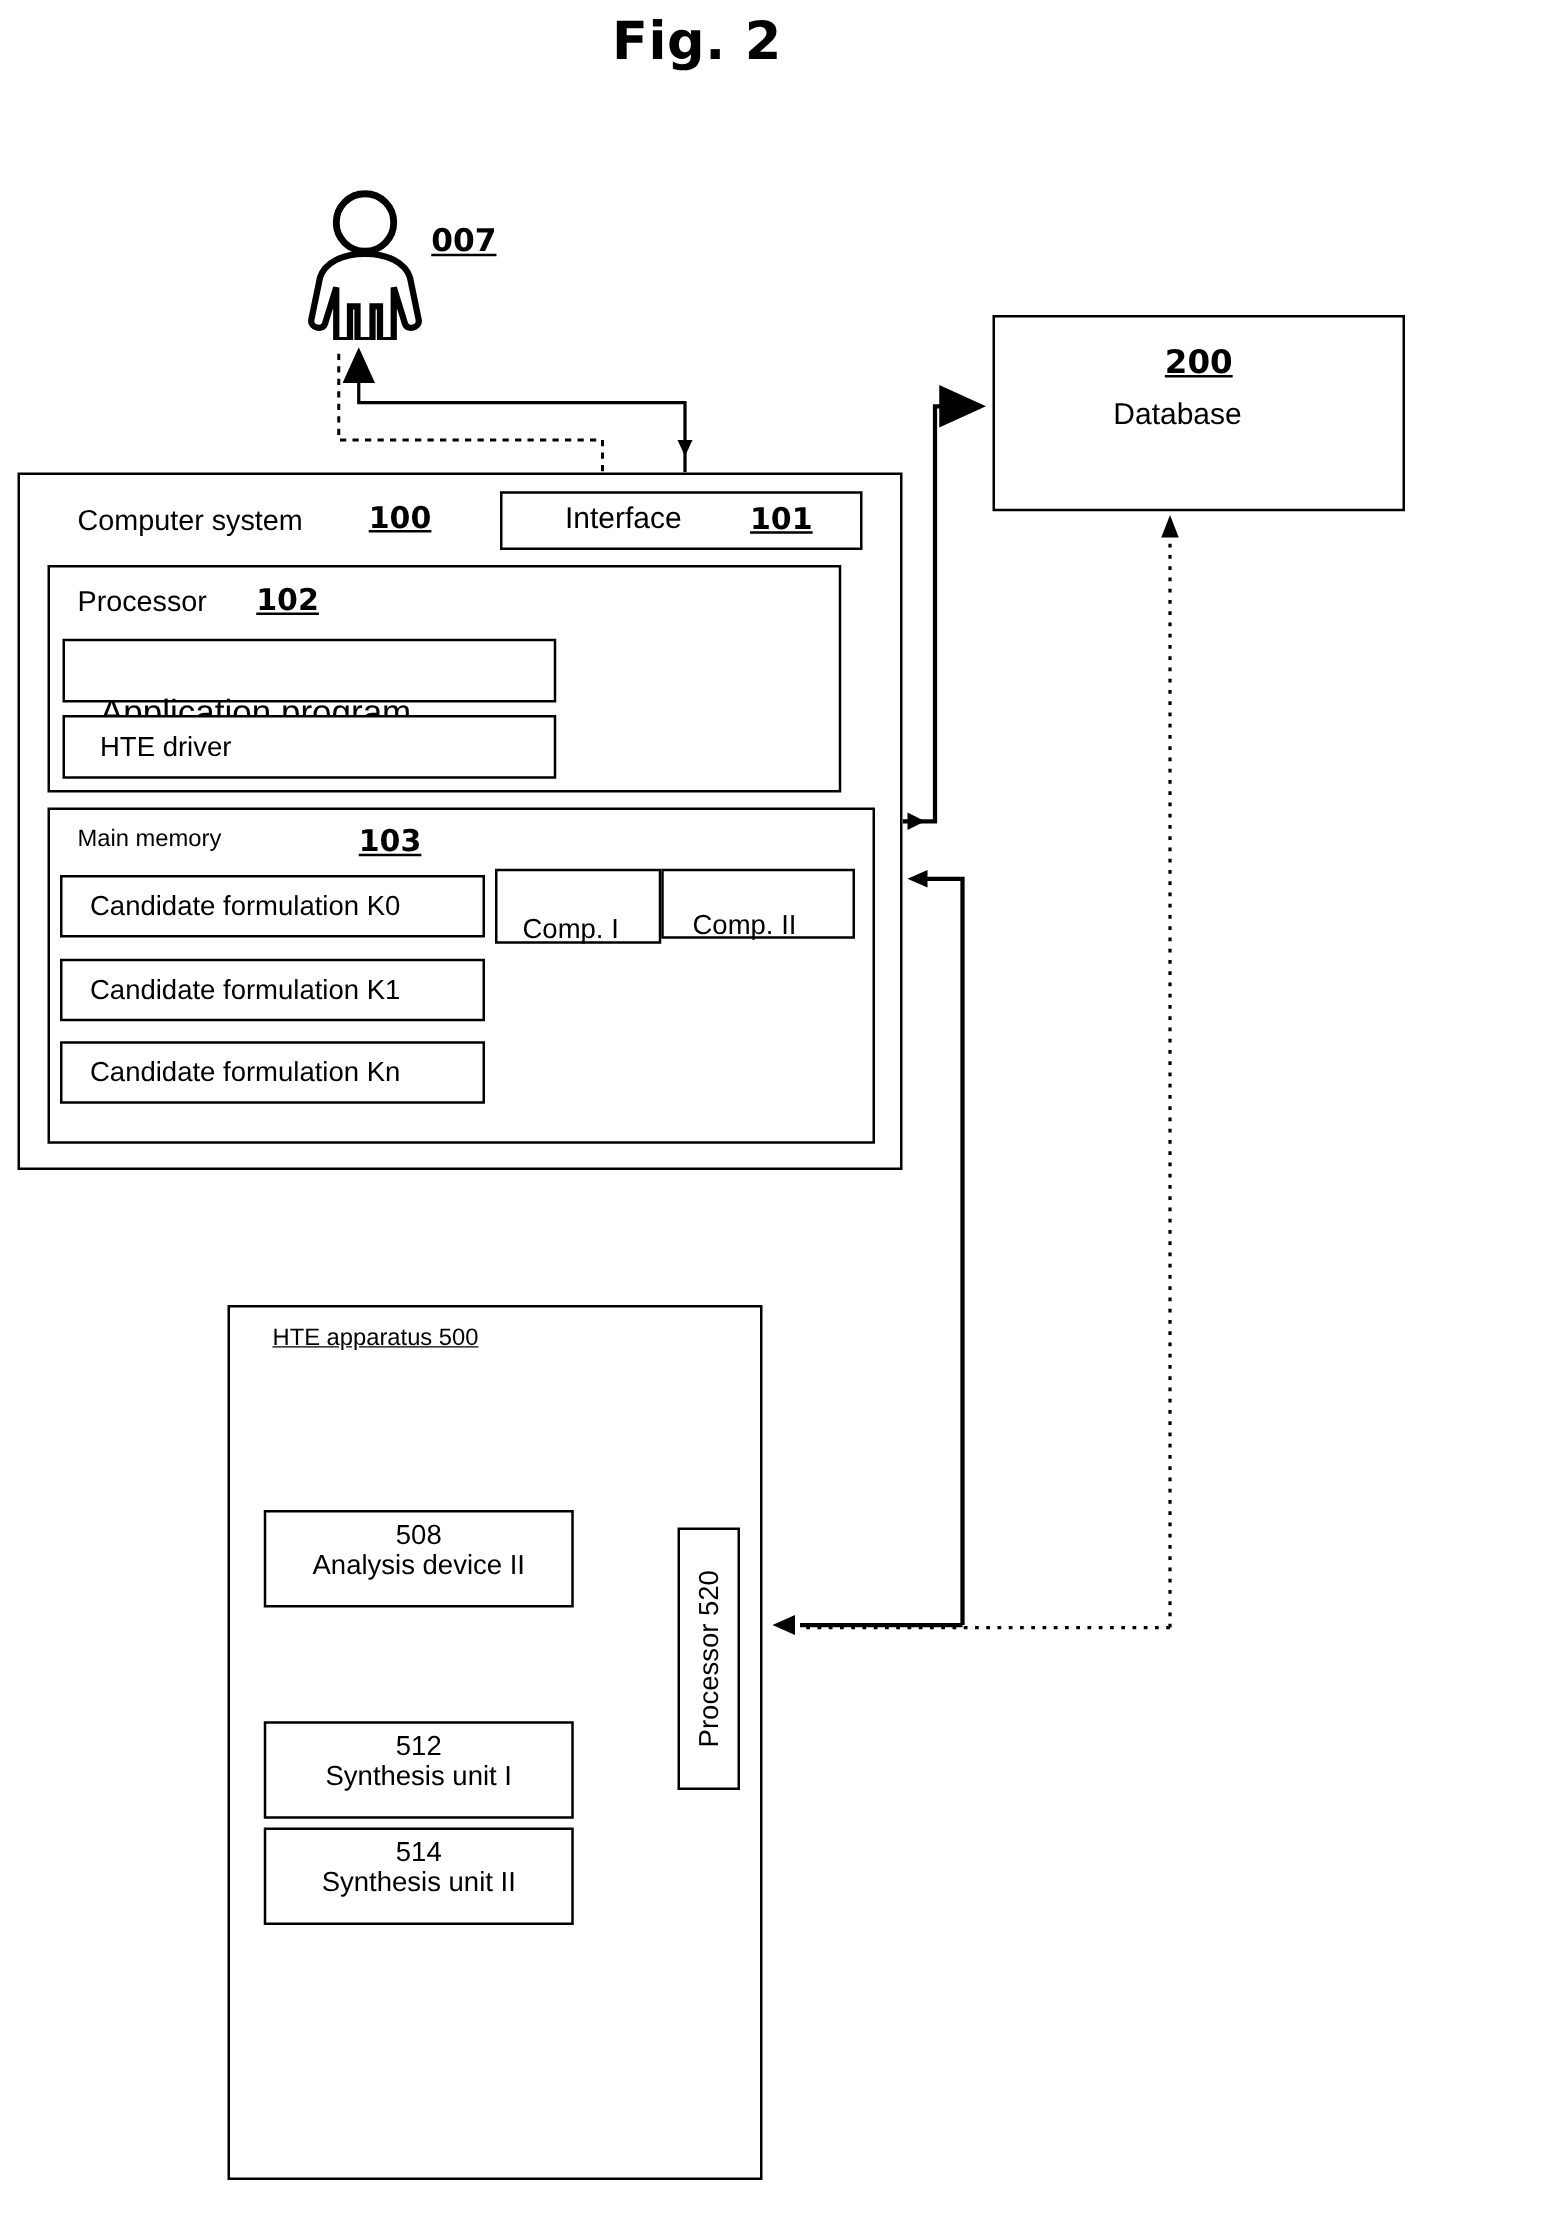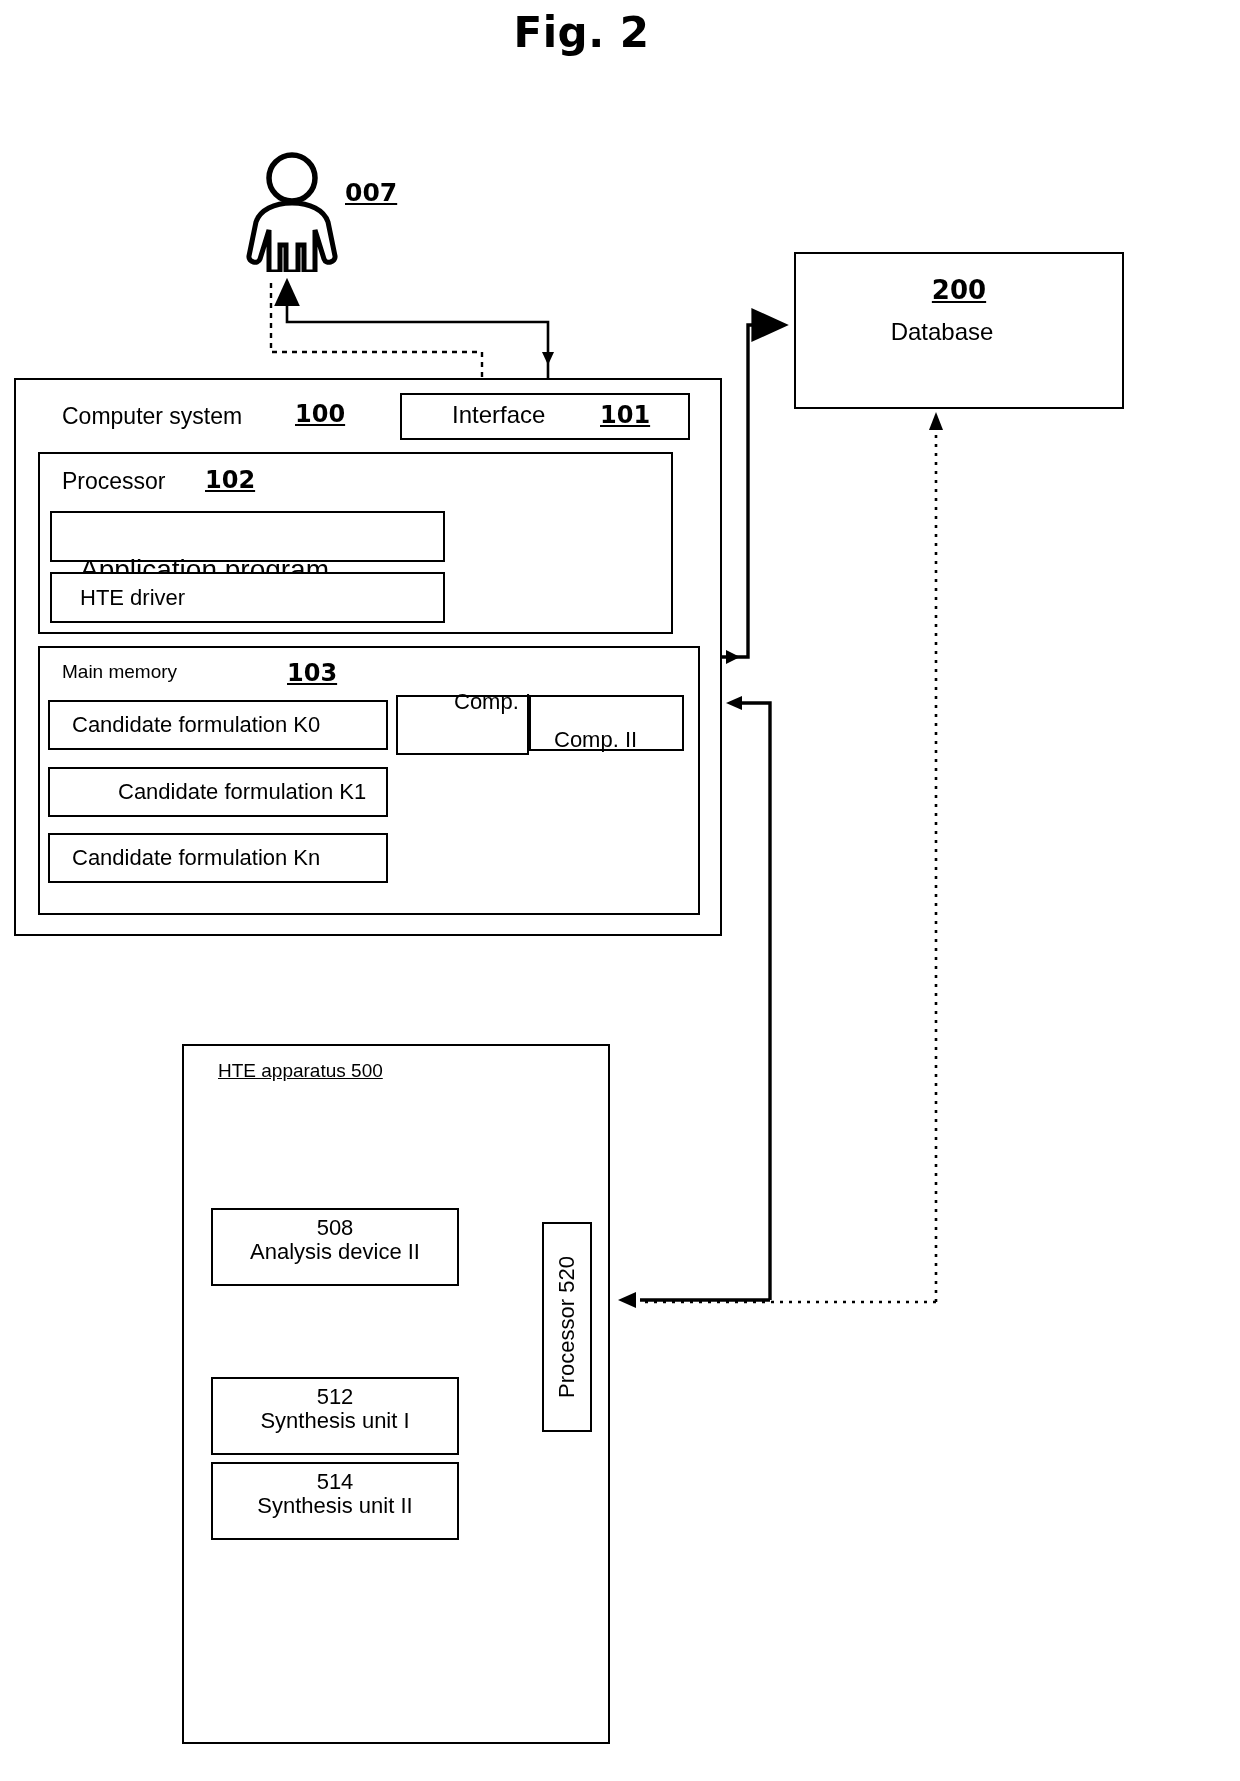--- a/index.html
+++ b/index.html
@@ -26,21 +26,20 @@
   
   #fig-title {
     left: 0;
     top: 8px;
     width: 1115px;
     text-align: center;
     font-size: 42px;
     font-weight: bold;
     letter-spacing: 0.5px;
     font-family: "DejaVu Sans", sans-serif;
-    padding-left: 24px;
   }
 
   
   .box {
     border: 2px solid #000;
     background: #fff;
     box-sizing: border-box;
   }
 
   .label-plain {
@@ -97,27 +96,27 @@
 
   
   #main-memory-box { left: 38px; top: 646px; width: 662px; height: 269px; }
   #main-memory-title { left: 62px; top: 661px; font-size: 19px; }
   #main-memory-num { left: 287px; top: 659px; }
 
   #k0-box { left: 48px; top: 700px; width: 340px; height: 50px; }
   #k0-label { left: 72px; top: 712px; font-size: 22px; }
 
   #k1-box { left: 48px; top: 767px; width: 340px; height: 50px; }
-  #k1-label { left: 72px; top: 779px; font-size: 22px; margin-left: 46px; }
+  #k1-label { left: 72px; top: 779px; font-size: 22px; }
 
   #kn-box { left: 48px; top: 833px; width: 340px; height: 50px; }
   #kn-label { left: 72px; top: 845px; font-size: 22px; }
 
   #comp1-box { left: 396px; top: 695px; width: 133px; height: 60px; }
-  #comp1-label { left: 418px; top: 689px; font-size: 22px; margin-left: 36px; }
+  #comp1-label { left: 418px; top: 730px; font-size: 22px; }
 
   #comp2-box { left: 529px; top: 695px; width: 155px; height: 56px; }
   #comp2-label { left: 554px; top: 711px; font-size: 22px; margin-top: 16px; }
 
   
   #database-box { left: 794px; top: 252px; width: 330px; height: 157px; }
   #database-num {
     left: 794px; top: 275px; width: 330px; text-align: center;
     font-size: 26px; font-weight: bold; text-decoration: underline;
     font-family: "DejaVu Sans", sans-serif;

